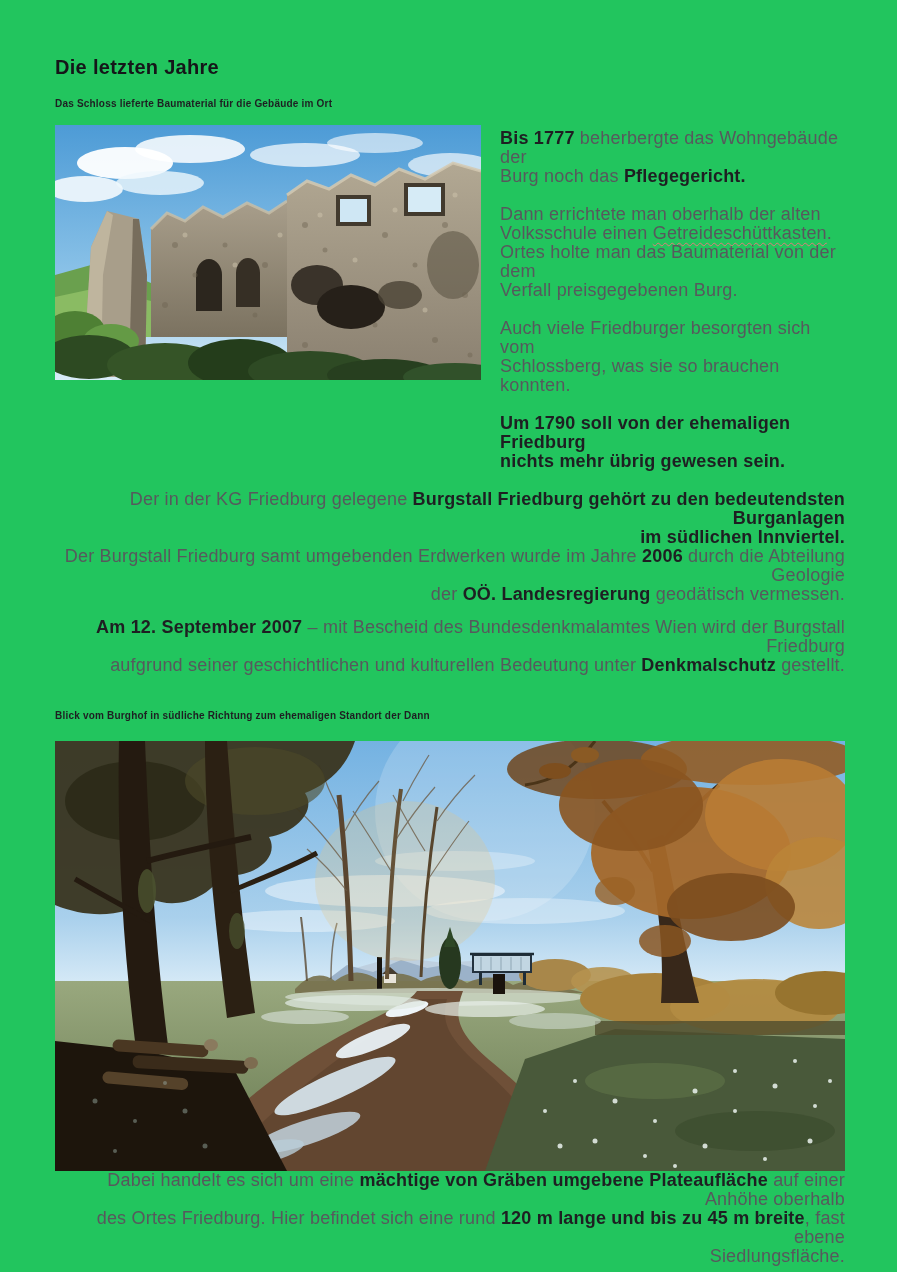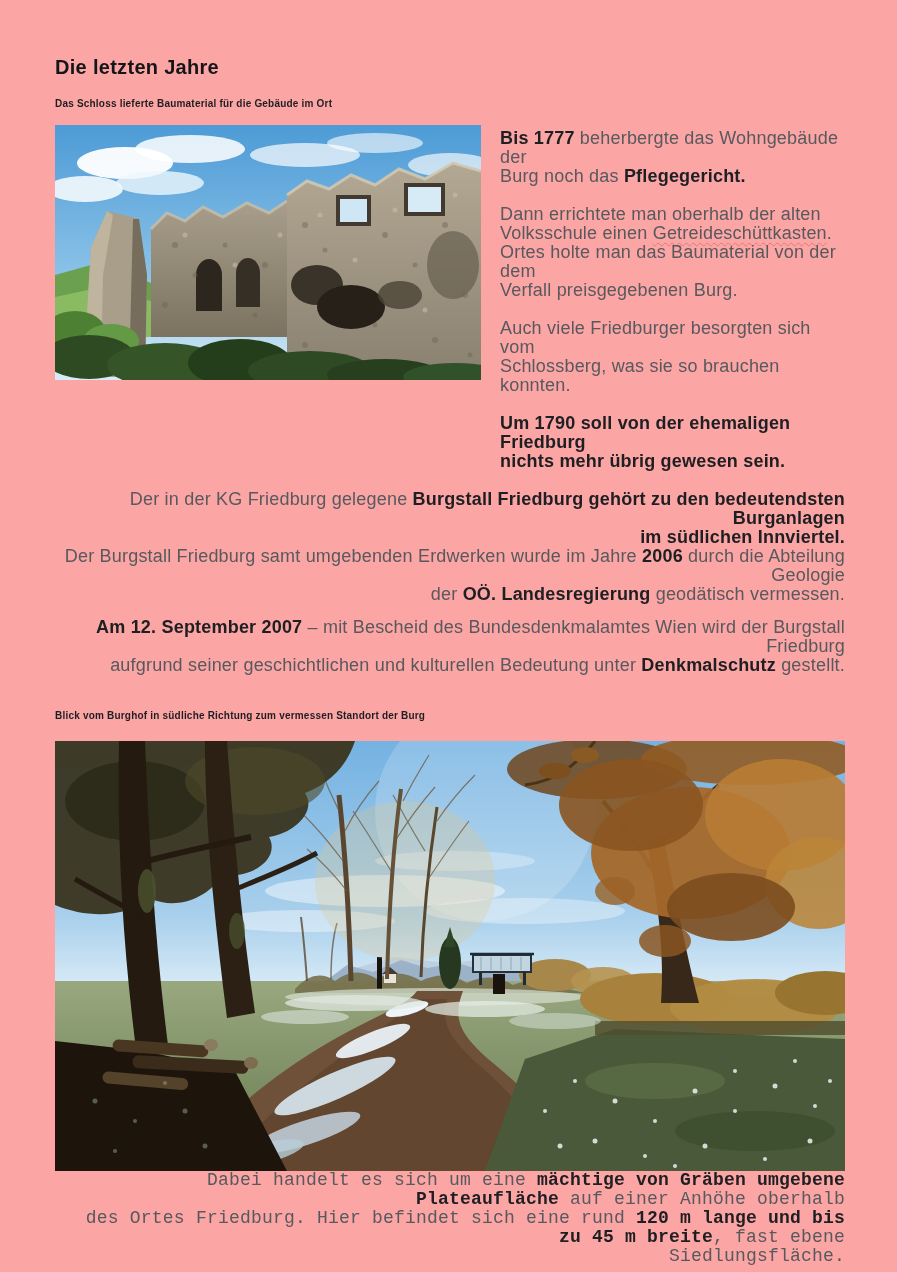--- a/index.html
+++ b/index.html
@@ -1,18 +1,18 @@
 <!DOCTYPE html>
 <html><head>
 <meta charset="utf-8">
 <style>
   * { box-sizing: border-box; }
   html,body { margin:0; padding:0; background:#ffffff; }
   .page {
-    width:897px; height:1272px; background:#fca5a5; overflow:hidden;
+    width:897px; height:1272px; background:#22c55e; overflow:hidden;
     font-family:"Liberation Sans","DejaVu Sans",sans-serif;
   }
   .content { padding:56px 52px 0 55px; }
   .section-title {
     font-size:20px; font-weight:700; color:#151619;
     letter-spacing:.3px; margin:0 0 17px 0; line-height:23px;
   }
   .subhead {
     font-size:10px; font-weight:700; color:#1e1f22;
     letter-spacing:.2px; margin:0 0 13px 0; line-height:16px;
@@ -20,21 +20,21 @@
   .row { display:flex; gap:19px; align-items:flex-start; }
   figure.photo { margin:0; padding:0; display:block; line-height:0; }
   .side-col { width:345px; padding-top:4px; }
   p.body {
     font-size:18px; line-height:19px; color:#57595d;
     letter-spacing:.2px; margin:0 0 19px 0; font-weight:400;
   }
   .main-text p.body { margin:0 0 14px 0;text-align:right; }
   .title-burgstall { margin-top:73px; margin-bottom:24px; }
   .photo-heading { margin-top:33px; margin-bottom:17px; }
-  p.closing { margin-top:15px; margin-bottom:0;font-family:Liberation Mono, monospace; }
+  p.closing { margin-top:15px; margin-bottom:0; }
   .seg-b { font-weight:700; color:#1e1f22; }
   .seg-misspell {
     text-decoration:underline;
     text-decoration-style:wavy;
     text-decoration-color:#e27a7a;
     text-decoration-thickness:1px;
     text-underline-offset:3px;
   }
 </style>
 </head>
@@ -143,21 +143,21 @@
           <p class="body"><span>Auch viele Friedburger besorgten sich vom</span><br><span>Schlossberg, was sie so brauchen konnten.</span></p>
           <p class="body"><span class="seg-b">Um 1790 soll von der ehemaligen Friedburg</span><br><span class="seg-b">nichts mehr übrig gewesen sein.</span></p>
         </div>
       </div>
     </section>
 
     <section class="main-text">
       <p class="body"><span>Der in der KG Friedburg gelegene </span><span class="seg-b">Burgstall Friedburg gehört zu den bedeutendsten Burganlagen</span><br><span class="seg-b">im südlichen Innviertel.</span><br><span>Der Burgstall Friedburg samt umgebenden Erdwerken wurde im Jahre </span><span class="seg-b">2006</span><span> durch die Abteilung Geologie</span><br><span>der </span><span class="seg-b">OÖ. Landesregierung</span><span> geodätisch vermessen.</span></p>
       <p class="body"><span class="seg-b">Am 12. September 2007</span><span> – mit Bescheid des Bundesdenkmalamtes Wien wird der Burgstall Friedburg</span><br><span>aufgrund seiner geschichtlichen und kulturellen Bedeutung unter </span><span class="seg-b">Denkmalschutz</span><span> gestellt.</span></p>
 
-      <h2 class="subhead photo-heading">Blick vom Burghof in südliche Richtung zum vermessen Standort der Burg</h2>
+      <h2 class="subhead photo-heading">Blick vom Burghof in südliche Richtung zum ehemaligen Standort der Dann</h2>
 
       <figure class="photo">
         <svg width="790" height="430" viewBox="0 0 790 430">
           <defs>
             <linearGradient id="p2sky" x1="0" x2="0" y1="0" y2="1">
               <stop offset="0" stop-color="#74b2e2"></stop>
                 <stop offset=".7" stop-color="#a9d0ec"></stop>
                 <stop offset="1" stop-color="#dcedf8"></stop>
             </linearGradient>
             <linearGradient id="p2field" x1="0" x2="0" y1="0" y2="1">

